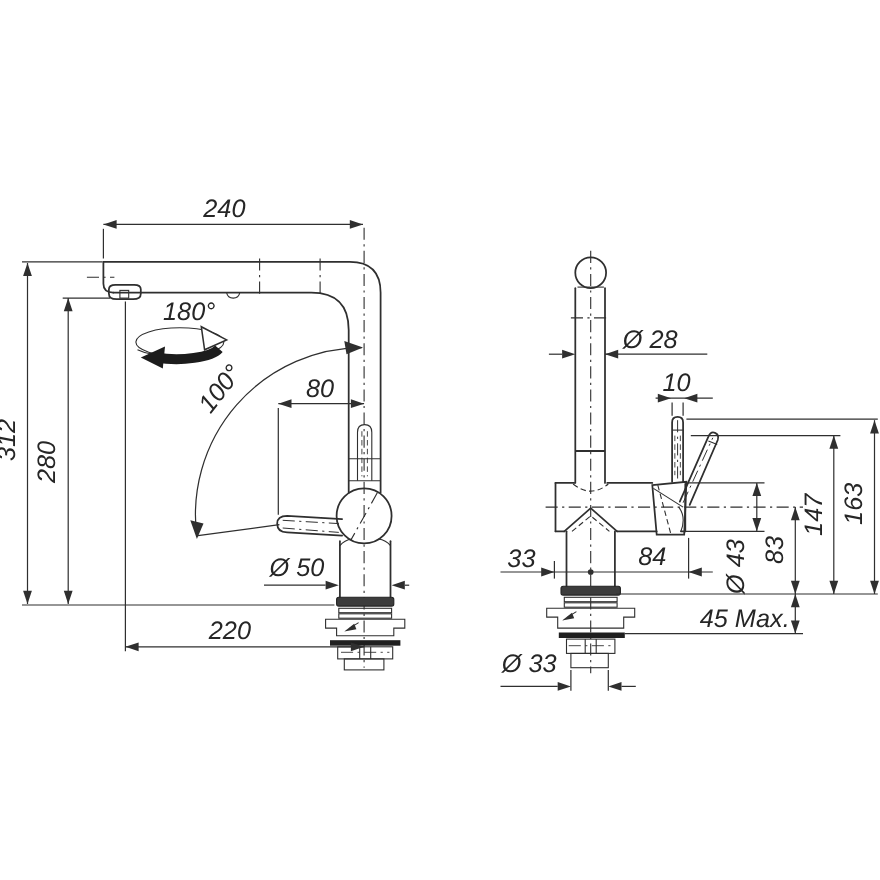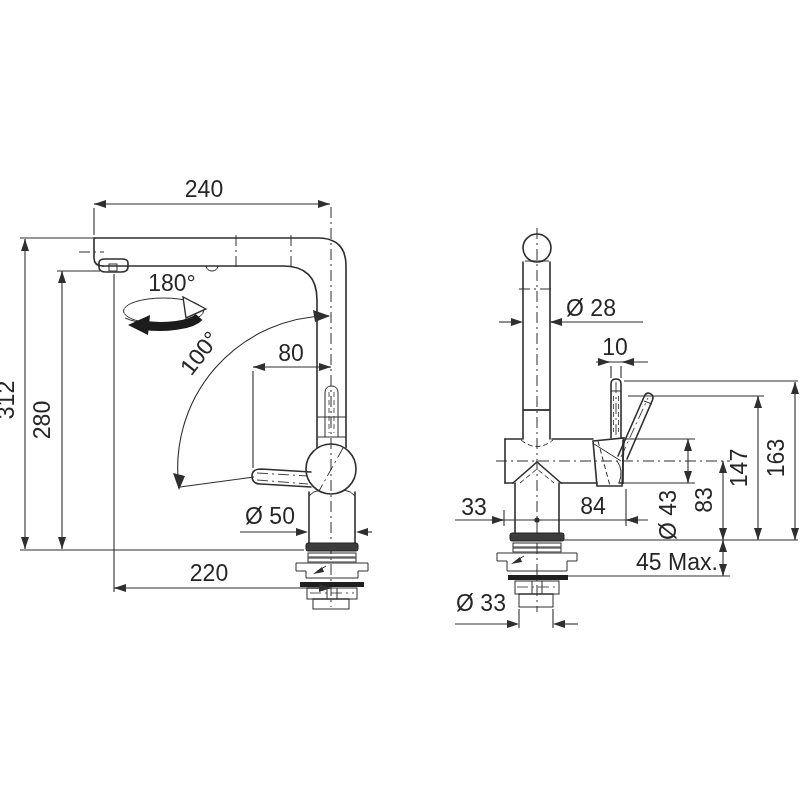--- a/index.html
+++ b/index.html
@@ -1,17 +1,17 @@
 <!DOCTYPE html>
 <html><head>
 <meta charset="utf-8">
 <style>
   html,body{margin:0;padding:0;background:#ffffff;}
   .canvas{position:relative;width:800px;height:776px;background:#ffffff;overflow:hidden;
-          font-family:"Liberation Sans", sans-serif;}
+          font-family:"Liberation Sans", sans-serif;font-style:italic;}
   svg text{font-family:"Liberation Sans", sans-serif;font-size:23px;fill:#262626;}
   .thick{stroke:#2f2f2f;stroke-width:1.6;fill:none;stroke-linecap:round;}
   .thin{stroke:#2f2f2f;stroke-width:1;fill:none;}
   .dim{stroke:#2f2f2f;stroke-width:1.1;fill:none;}
   .cl{stroke:#2f2f2f;stroke-width:1;fill:none;stroke-dasharray:11 4 2 4;}
   .hid{stroke:#2f2f2f;stroke-width:1;fill:none;stroke-dasharray:5 3;}
   .arr{fill:#2f2f2f;stroke:none;}
   .darkfill{fill:#3c3c3c;stroke:#222;stroke-width:1;}
   .blackfill{fill:#1f1f1f;stroke:none;}
 </style>

